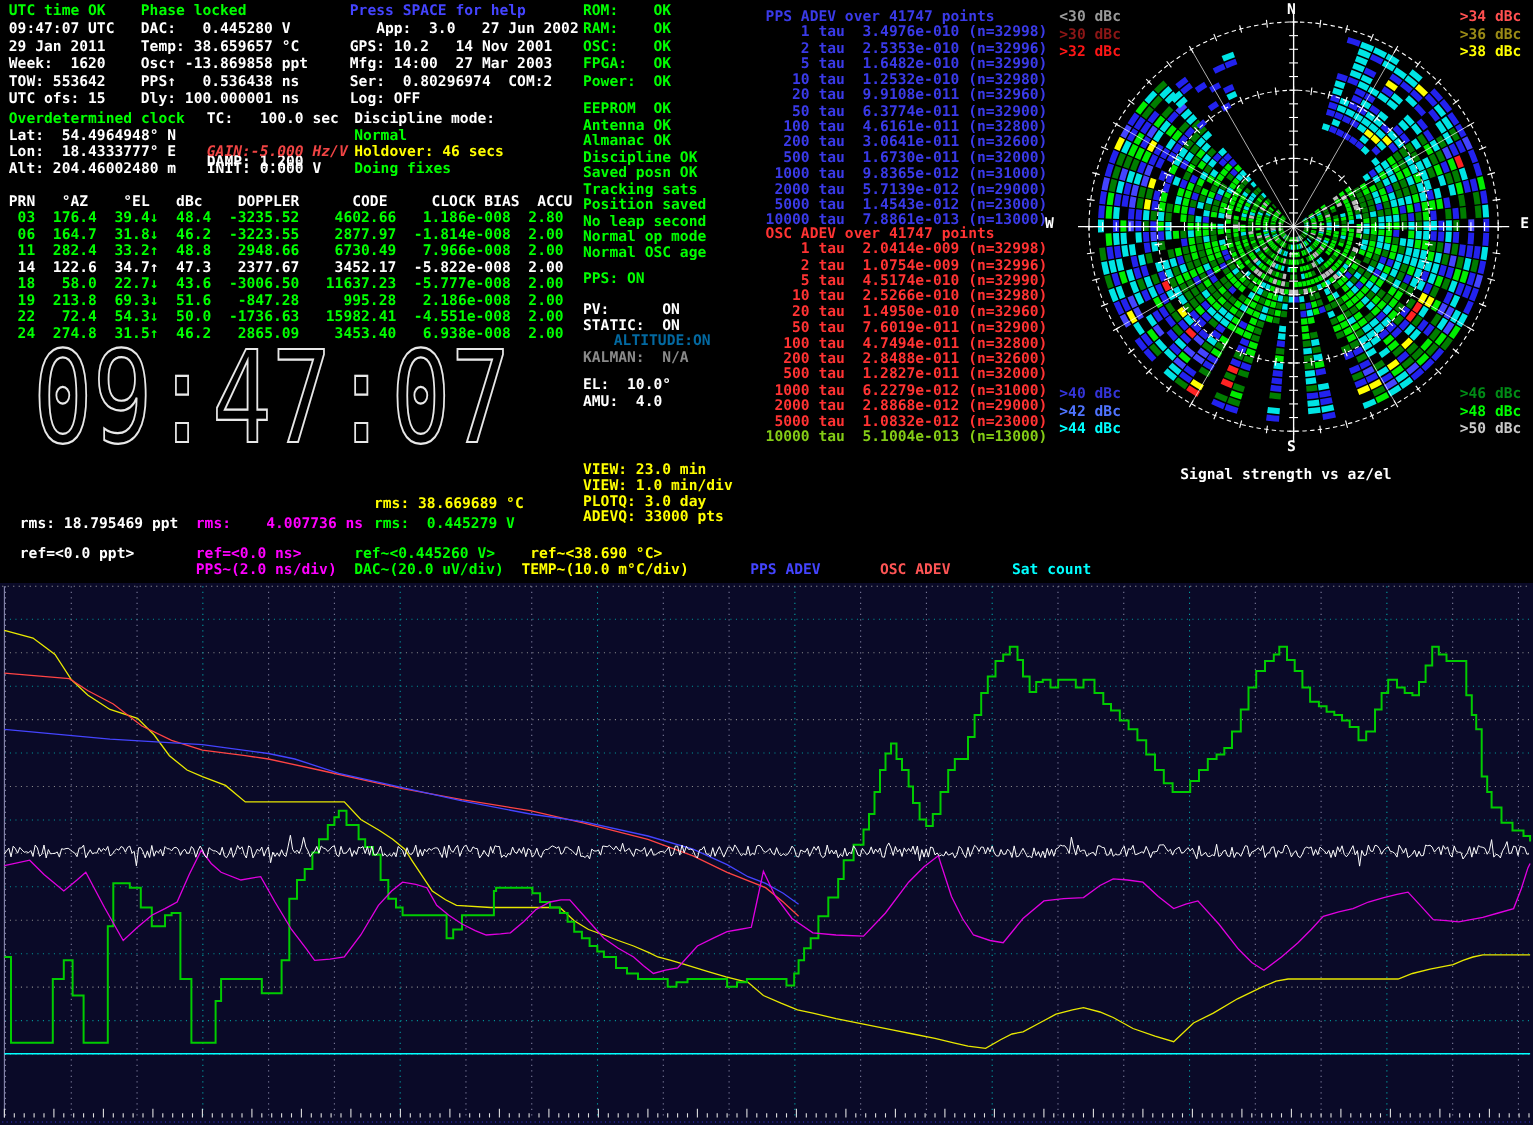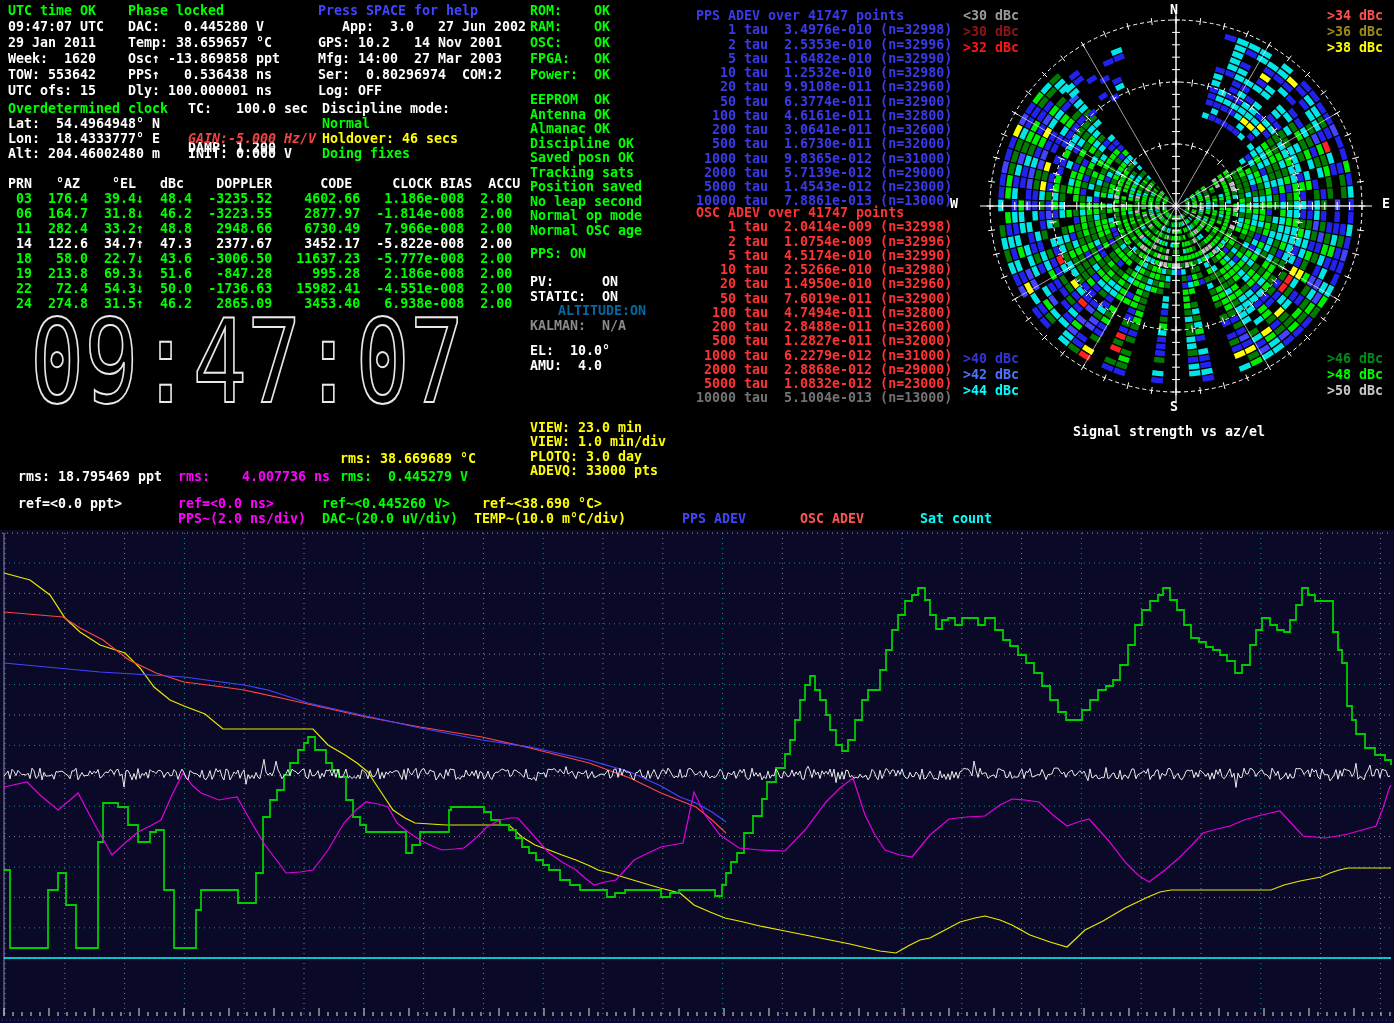--- a/index.html
+++ b/index.html
@@ -1774,21 +1774,21 @@
       <div class="tline" style="left: 696px; top: 247.75px; color: rgb(255, 51, 51);">    5 tau  4.5174e-010 (n=32990)</div>
       <div class="tline" style="left: 696px; top: 262px; color: rgb(255, 51, 51);">   10 tau  2.5266e-010 (n=32980)</div>
       <div class="tline" style="left: 696px; top: 276.25px; color: rgb(255, 51, 51);">   20 tau  1.4950e-010 (n=32960)</div>
       <div class="tline" style="left: 696px; top: 290.5px; color: rgb(255, 51, 51);">   50 tau  7.6019e-011 (n=32900)</div>
       <div class="tline" style="left: 696px; top: 304.75px; color: rgb(255, 51, 51);">  100 tau  4.7494e-011 (n=32800)</div>
       <div class="tline" style="left: 696px; top: 319px; color: rgb(255, 51, 51);">  200 tau  2.8488e-011 (n=32600)</div>
       <div class="tline" style="left: 696px; top: 333.25px; color: rgb(255, 51, 51);">  500 tau  1.2827e-011 (n=32000)</div>
       <div class="tline" style="left: 696px; top: 347.5px; color: rgb(255, 51, 51);"> 1000 tau  6.2279e-012 (n=31000)</div>
       <div class="tline" style="left: 696px; top: 361.75px; color: rgb(255, 51, 51);"> 2000 tau  2.8868e-012 (n=29000)</div>
       <div class="tline" style="left: 696px; top: 376px; color: rgb(255, 51, 51);"> 5000 tau  1.0832e-012 (n=23000)</div>
-      <div class="tline" style="left: 696px; top: 390.25px; color: #737373;">10000 tau  5.1004e-013 (n=13000)</div>
+      <div class="tline" style="left: 696px; top: 390.25px; color: #84cc16;">10000 tau  5.1004e-013 (n=13000)</div>
     </div>
   <svg id="clock" width="450" height="104">
     <text id="clock-text" x="4" y="90" font-family="DejaVu Sans Mono, monospace" font-size="116" fill="none" stroke="#e8e8e8" stroke-width="2" textLength="434" lengthAdjust="spacingAndGlyphs">09:47:07</text>
   </svg>
   <div class="cardinal" id="card-n">N</div>
   <div class="cardinal" id="card-s">S</div>
   <div class="cardinal" id="card-w">W</div>
   <div class="cardinal" id="card-e">E</div>
   <div id="polar-caption">Signal strength vs az/el</div>
   <svg id="strip" width="1394" height="493" viewBox="0 0 1394 493">

